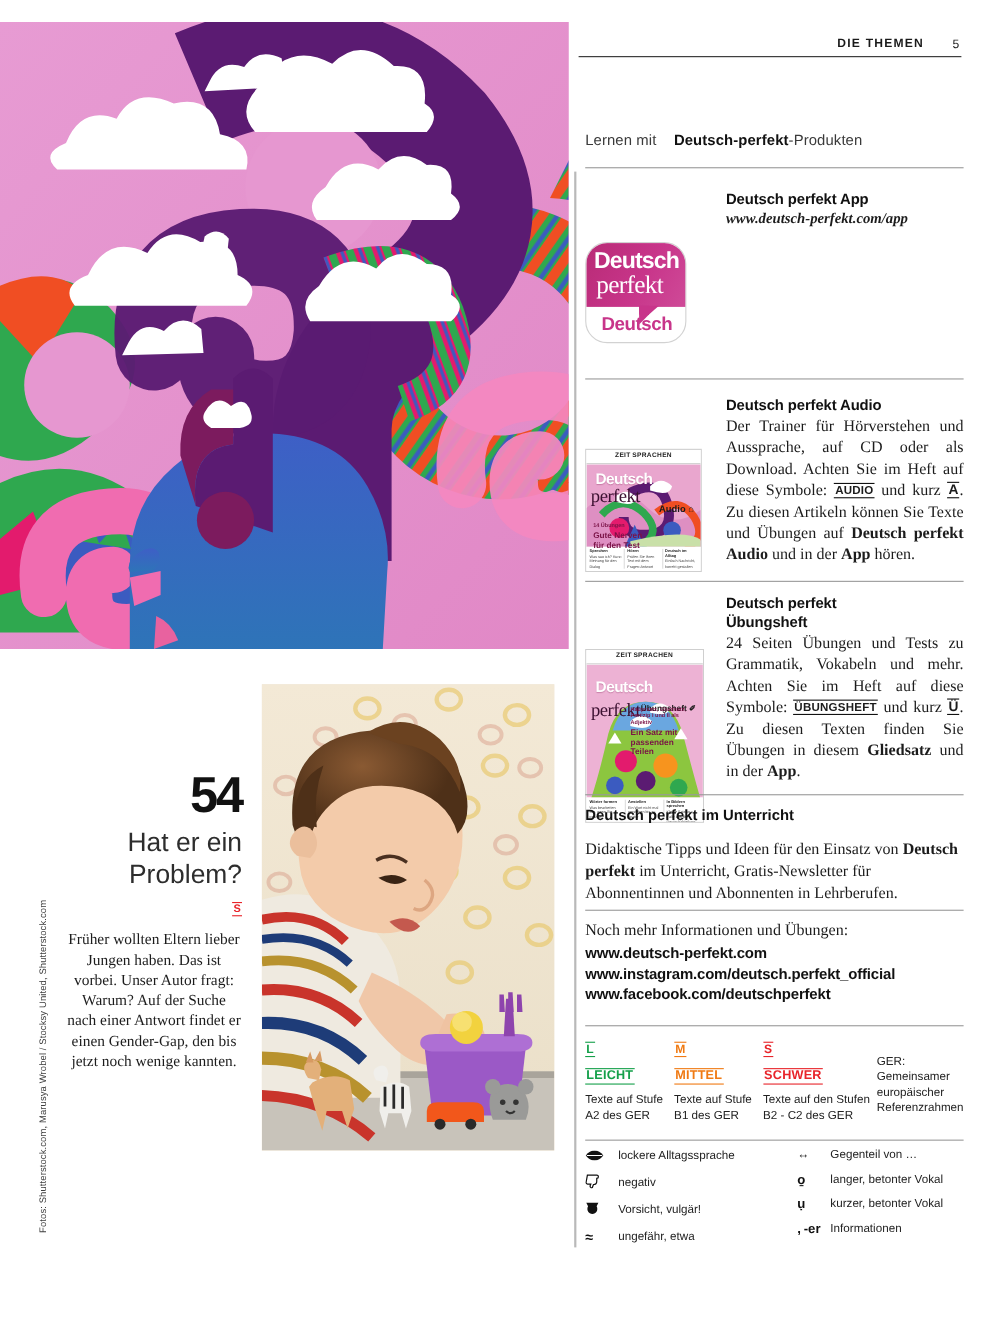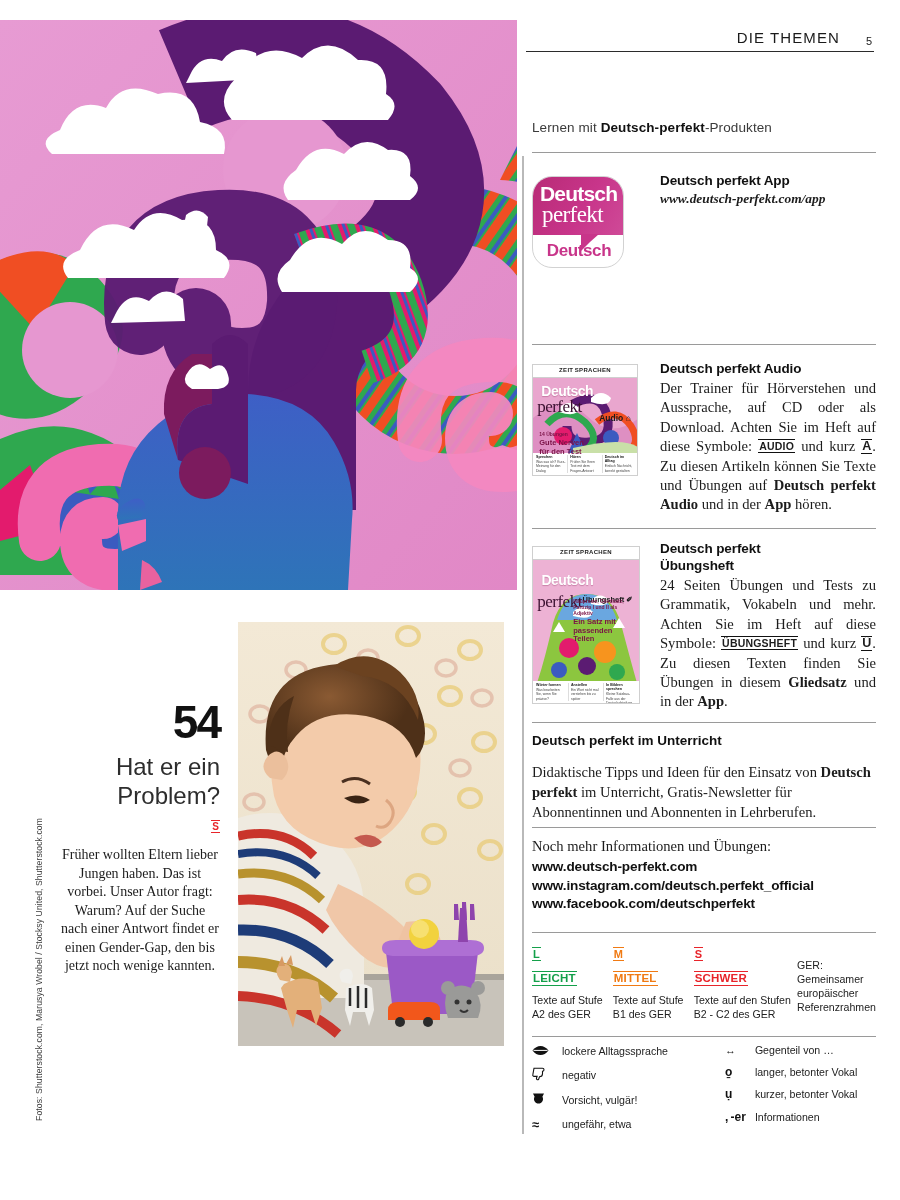--- a/index.html
+++ b/index.html
@@ -13,47 +13,47 @@
 
   
   .header {
     position: absolute; left: 526px; top: 26px; width: 348px; height: 26px;
   }
   .header-rule {
     position: absolute; left: 0; bottom: 0; width: 348px; height: 1.5px; background: #2b2b2b;
   }
   .header-title {
     position: absolute; right: 34px; bottom: 6px;
-    font-size: 15px; font-weight: normal; letter-spacing: 1.1px; color: #1a1a1a;
+    font-size: 11px; font-weight: bold; letter-spacing: 1.1px; color: #1a1a1a;
   }
   .header-pageno {
     position: absolute; right: 2px; bottom: 5px;
     font-size: 11px; color: #1a1a1a; font-weight: normal;
   }
 
   
   .illus {
     position: absolute; left: 0; top: 20px; width: 517px; height: 570px;
     overflow: hidden; background: #e69cd2;
   }
   .illus svg { display: block; width: 517px; height: 570px; }
   .rcol-vrule {
     position: absolute; left: 522px; top: 156px; width: 1.5px; height: 978px; background: #b9b9b9;
   }
   .intro-line {
     position: absolute; left: 532px; top: 120px;
     font-size: 13.5px; color: #3a3a3a; letter-spacing: .1px;
   }
-  .intro-line b { color: #111; font-weight: bold; }
+  .intro-line b { color: #111; font-weight: bold; margin-left: 12px; }
 
   .hr-thin { position: absolute; background: #9a9a9a; height: 1px; }
 
   
   .prod { position: absolute; }
-  .prod-thumb { position: absolute; }
+  .prod-thumb { position: absolute; margin-top: 44px; }
   .prod-body { position: absolute; }
   .prod-title {
     font-size: 13.5px; font-weight: bold; color: #111; line-height: 17px;
     margin-bottom: 2px; letter-spacing: -.1px;
   }
   .prod-text {
     font-family: "Liberation Serif", serif;
     font-size: 14.6px; line-height: 19.4px; color: #1c1c1c;
     text-align: justify; hyphens: manual;
   }

